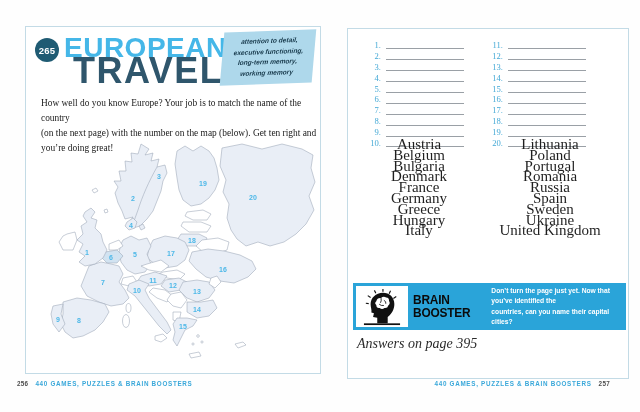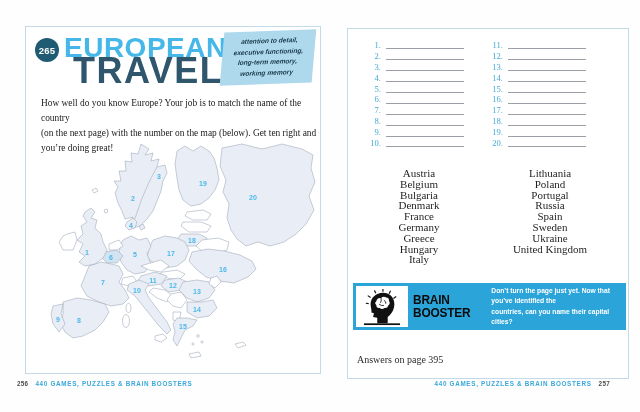--- a/index.html
+++ b/index.html
@@ -44,36 +44,36 @@
 
   
   .blanks{position:absolute;left:17px;top:11px;display:flex}
   .bcol{display:flex;flex-direction:column}
   .bcol2{margin-left:23px}
   .blank-row{display:flex;height:10.9px}
   .bnum{width:16px;text-align:right;font-family:"Liberation Serif",serif;
     font-size:8.6px;color:var(--blank-number)}
   .bline{width:78px;margin-left:5px;border-bottom:1px solid var(--blank-line);
     align-self:flex-end;margin-bottom:1.5px;height:0}
-  .bank{position:absolute;top:139px;left:0;display:flex;
-    font-family:"Liberation Serif",serif;font-size:11px;color:var(--text-dark)}
+  .bank{position:absolute;top:110px;left:0;display:flex;
+    font-family:"Liberation Serif",serif;font-size:15px;color:var(--text-dark)}
   .ccol{text-align:center;line-height:10.8px}
   .ccol1{width:142px}
   .ccol2{width:120px}
   .bar{position:absolute;left:5px;top:254px;width:273px;height:47px;
     background:var(--bar-blue);display:flex;align-items:center}
   .iconbox{width:52px;height:41px;background:#fff;margin-left:3px;flex:none;
     display:flex;align-items:center;justify-content:center}
   .bblabel{margin-left:5px;font-weight:bold;font-size:13.5px;line-height:.92;
     color:#0b0b0b;transform:scaleX(.88);transform-origin:left center;
     letter-spacing:-.2px;flex:none}
   .bbtext{margin-left:13px;width:152px;font-size:6.7px;font-weight:bold;
     color:#fff;line-height:1.55}
-  .answers-note{position:absolute;left:9px;top:325px;font-family:"Liberation Serif",serif;
-    font-size:10px;color:#2b2b2b}
+  .answers-note{position:absolute;left:9px;top:307px;font-family:"Liberation Serif",serif;
+    font-style:italic;font-size:14px;color:#2b2b2b}
 </style>
 </head>
 <body>
 
 <div class="page" id="left-box">
 
   <div class="badge">
     <span>265</span>
   </div>
 
@@ -281,20 +281,21 @@
         <div>France</div>
         <div>Germany</div>
         <div>Greece</div>
         <div>Hungary</div>
         <div>Italy</div>
       </div>
     <div class="ccol ccol2">
         <div>Lithuania</div>
         <div>Poland</div>
         <div>Portugal</div>
+        <div>Romania</div>
         <div>Russia</div>
         <div>Spain</div>
         <div>Sweden</div>
         <div>Ukraine</div>
         <div>United Kingdom</div>
       </div>
   </div>
 
   <div class="bar">
     <div class="iconbox">

